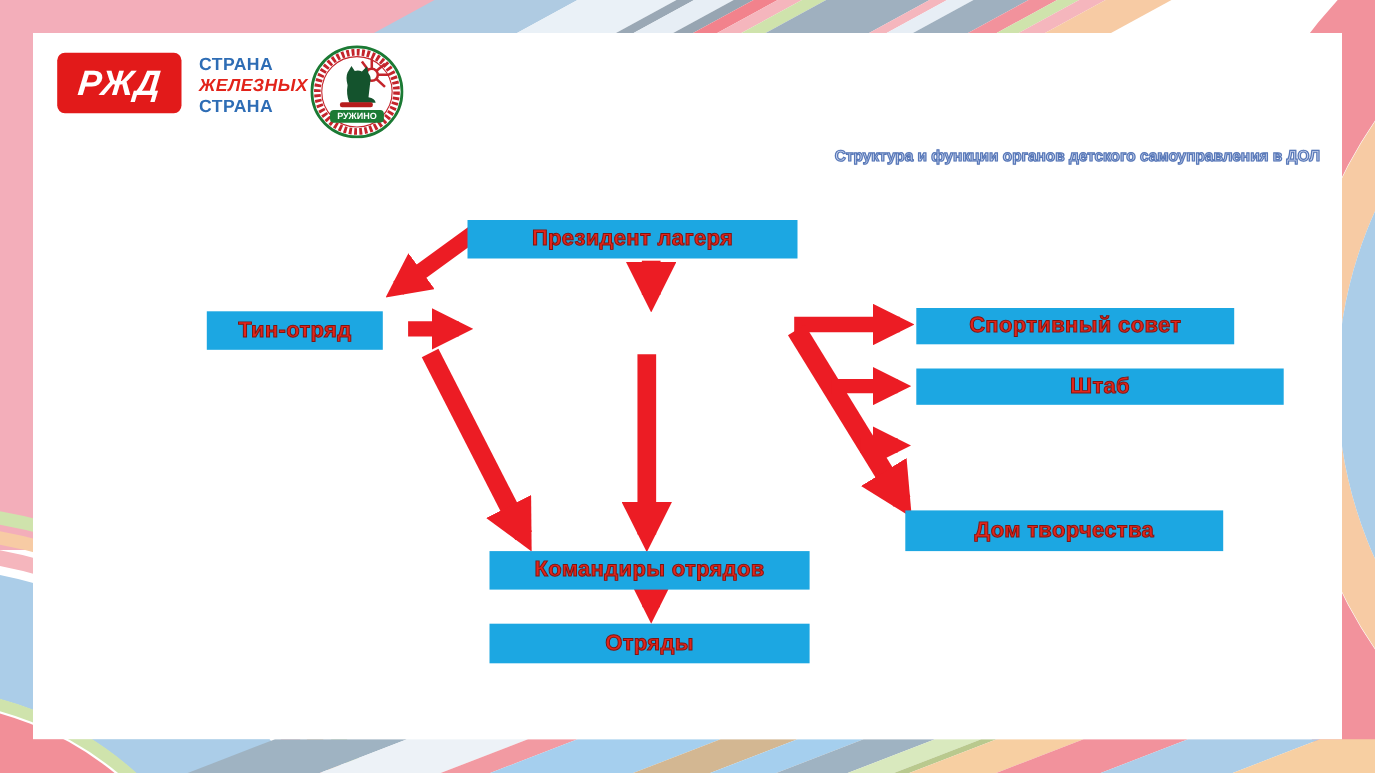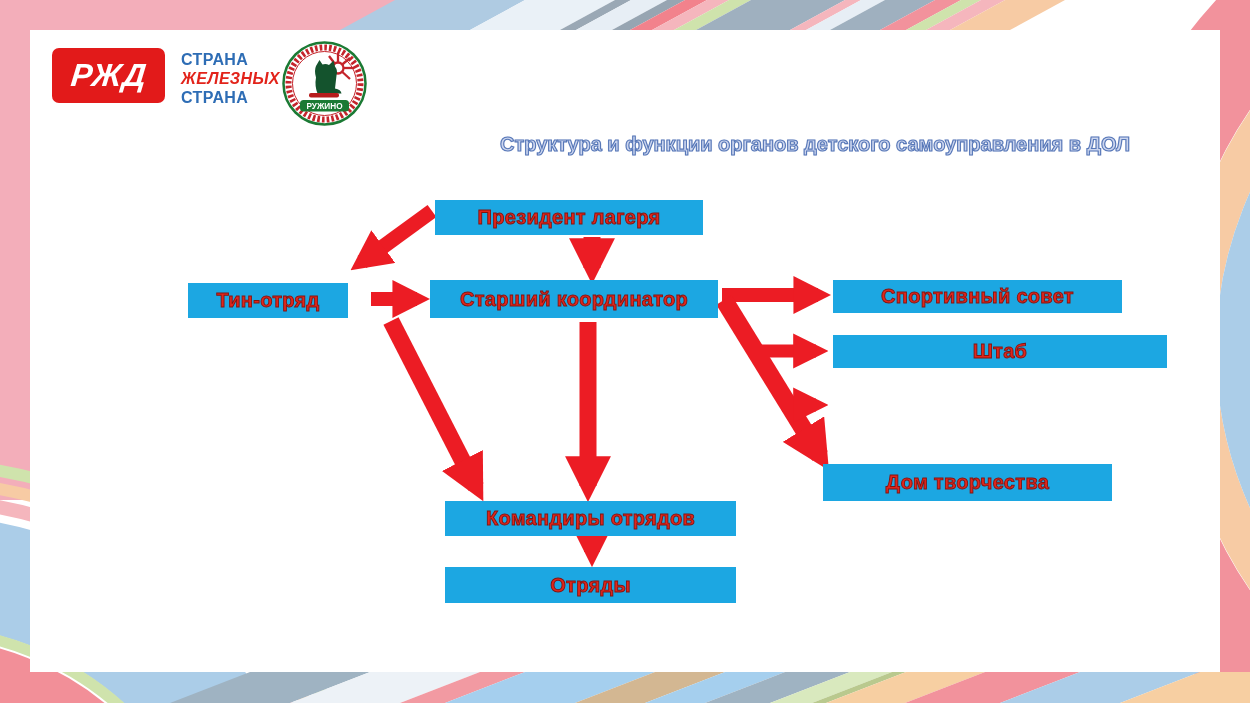--- a/index.html
+++ b/index.html
@@ -16,21 +16,21 @@
                  letter-spacing:1px;transform:skewX(-6deg);}
   .brand{position:absolute;left:181px;top:50px;z-index:3;
          font-weight:bold;font-size:16px;line-height:19px;letter-spacing:.4px;}
   .brand .b1,.brand .b3{color:#2E6DB5;}
   .brand .b2{color:#E2231A;font-style:italic;}
   .ruzhino{position:absolute;left:282px;top:41px;z-index:3;}
   .title{position:absolute;left:430px;top:38px;width:770px;margin:0;z-index:3;
          text-align:center;font-size:52px;font-weight:400;color:#20618C;
          letter-spacing:0;}
   .subtitle{position:absolute;left:430px;top:133px;width:770px;z-index:3;
-            text-align:center;font-size:20px;font-weight:bold;
+            text-align:right;font-size:14px;font-weight:bold;
             color:#CBD5EE;-webkit-text-stroke:1.1px #5878B8;
             text-shadow:0 0 1px #5878B8;}
   
   .arrows{position:absolute;left:0;top:0;z-index:2;}
   .node{position:absolute;z-index:3;background:#1CA7E2;
         display:flex;align-items:center;justify-content:center;
         font-weight:bold;font-size:20px;color:#E1251B;white-space:nowrap;
         -webkit-text-stroke:.9px #801410;letter-spacing:.3px;}
 </style>
 </head>
@@ -144,22 +144,21 @@
       <line x1="722" y1="295" x2="818" y2="295" stroke-width="14" marker-end="url(#ah)"></line>
       <line x1="724" y1="300" x2="820" y2="456" stroke-width="18" marker-end="url(#ah)"></line>
       <line x1="756" y1="351" x2="816" y2="351" stroke-width="13" marker-end="url(#ah)"></line>
       <line x1="782" y1="405" x2="816" y2="405" stroke-width="13" marker-end="url(#ah)"></line>
       <line x1="391" y1="321" x2="476" y2="487" stroke-width="17" marker-end="url(#ah)"></line>
       <line x1="588" y1="322" x2="588" y2="486" stroke-width="17" marker-end="url(#ah)"></line>
       <line x1="592" y1="539" x2="592" y2="552" stroke-width="16" marker-end="url(#ah)"></line>
     </g>
   </svg>
 
-  <div class="node" style="left:435px;top:200px;width:268px;height:35px">Президент лагеря</div>
+  <div class="node" style="left:425px;top:200px;width:300px;height:35px">Президент лагеря</div>
   <div class="node" style="left:188px;top:283px;width:160px;height:35px">Тин-отряд</div>
-  <div class="node" style="left:430px;top:280px;width:288px;height:38px">Старший координатор</div>
   <div class="node" style="left:833px;top:280px;width:289px;height:33px">Спортивный совет</div>
   <div class="node" style="left:833px;top:335px;width:334px;height:33px">Штаб</div>
   <div class="node" style="left:823px;top:464px;width:289px;height:37px">Дом творчества</div>
   <div class="node" style="left:445px;top:501px;width:291px;height:35px">Командиры отрядов</div>
   <div class="node" style="left:445px;top:567px;width:291px;height:36px">Отряды</div>
 
 </div>
 
 </body></html>

